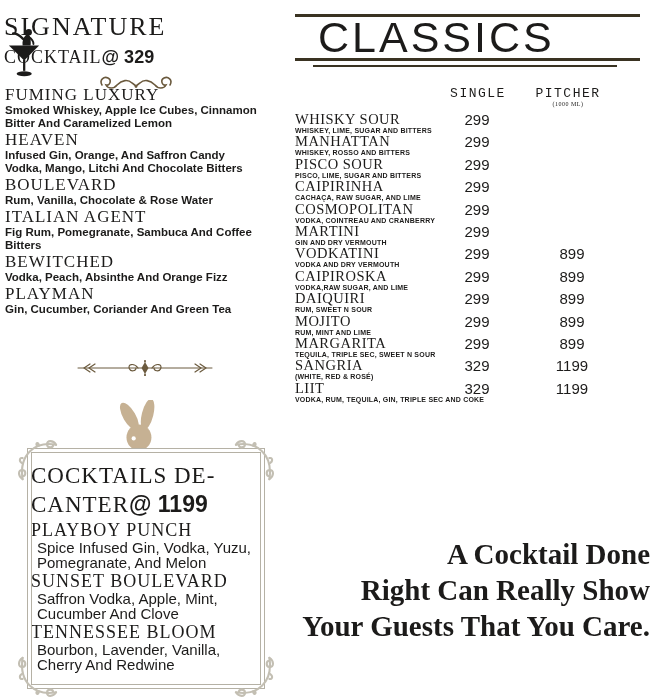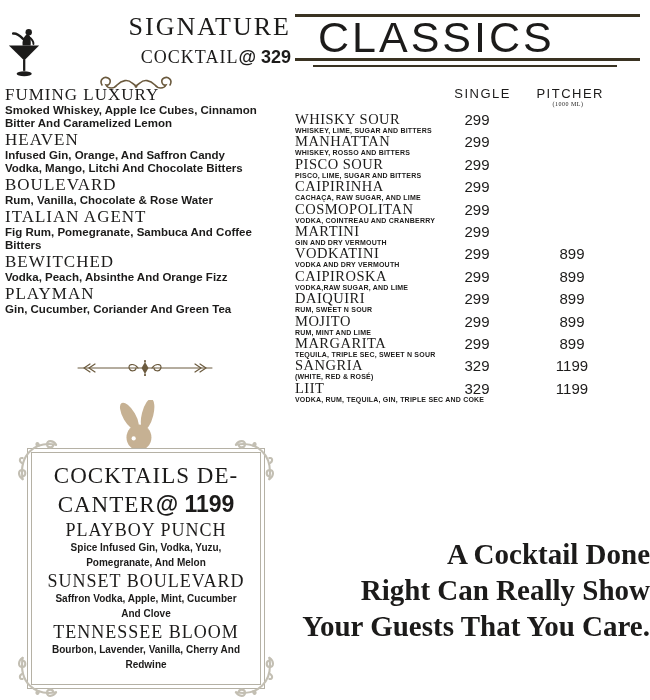--- a/index.html
+++ b/index.html
@@ -7,55 +7,55 @@
     --bunny-tan:#c6b193; --frame-gray:#b5b1a5; --flourish-gray:#c3bfb3;
   }
   *{box-sizing:border-box;margin:0;padding:0}
   html,body{width:650px;height:700px;background:#fff;overflow:hidden;
     font-family:"Liberation Sans",sans-serif;color:var(--ink);}
   .canvas{position:relative;width:650px;height:700px;background:#fff}
   svg{display:block;width:100%;height:100%}
 
   
   .sig-icon{position:absolute;left:7px;top:26px;width:34px;height:52px}
-  .sig-title{position:absolute;left:36px;top:12px;width:255px;text-align:right;
+  .sig-title{position:absolute;left:4px;top:12px;width:255px;text-align:left;
     font-family:"Liberation Serif",serif;font-weight:normal}
   .sig-title .t1{display:block;font-size:26px;letter-spacing:2px;line-height:30px}
   .sig-title .t2{display:block;font-size:18px;letter-spacing:1px;line-height:30px}
   .sig-title .t2 .sans{font-family:"Liberation Sans",sans-serif;font-weight:600;letter-spacing:0}
   .sig-flourish{position:absolute;left:98px;top:73px;width:76px;height:20px}
   .sig-items{position:absolute;left:5px;top:85px;width:280px;text-align:left}
   .m-item .m-name{font-family:"Liberation Serif",serif;font-size:17px;line-height:19px;letter-spacing:1px}
   .m-item .m-desc{font-size:11.5px;font-weight:600;line-height:13px}
 
   .divider{position:absolute;left:70px;top:359px;width:150px;height:18px}
   .bunny{position:absolute;left:112px;top:400px;width:52px;height:48px;z-index:2}
 
   .frame{position:absolute;left:27px;top:448px;width:238px;height:241px;
     border:1px solid var(--frame-gray)}
   .frame::after{content:"";position:absolute;inset:3px;border:1px solid var(--frame-gray);pointer-events:none}
   .corner{position:absolute;width:44px;height:44px;z-index:3}
   .corner.tl{left:-14px;top:-11px}
   .corner.tr{right:-14px;top:-11px;transform:scaleX(-1)}
   .corner.bl{left:-14px;bottom:-11px;transform:scaleY(-1)}
   .corner.br{right:-14px;bottom:-11px;transform:scale(-1,-1)}
-  .frame-content{position:absolute;inset:3px;padding-top:9px;text-align:center}
+  .frame-content{position:absolute;inset:3px;padding-top:9px;}
   .dec-title{font-family:"Liberation Serif",serif;font-weight:normal}
   .dec-title .t1,.dec-title .t2{display:block;font-size:23px;line-height:29px;letter-spacing:1px}
   .dec-title .sans{font-family:"Liberation Sans",sans-serif;font-weight:600;letter-spacing:0}
   .d-item .m-name{font-size:18px;line-height:22px;font-family:Liberation Serif, serif;letter-spacing:1px}
-  .d-item .m-desc{font-size:10px;font-weight:700;line-height:14.5px;padding:0 18px}
+  .d-item .m-desc{font-size:15px;font-weight:400;line-height:14.5px;padding:0 6px}
 
   
   .cl-line1{position:absolute;left:295px;top:14px;width:345px;height:3px;background:var(--rule-dark)}
   .cl-title{position:absolute;left:318px;top:15px;font-family:Liberation Sans, sans-serif;
     font-weight:normal;font-size:43px;line-height:44px;letter-spacing:3px}
   .cl-line2{position:absolute;left:295px;top:58px;width:345px;height:3px;background:var(--rule-dark)}
   .cl-line3{position:absolute;left:313px;top:65px;width:304px;height:2px;background:var(--rule-dark)}
-  .cl-colhead{position:absolute;top:86px;text-align:right;font-family:Liberation Sans, sans-serif;
+  .cl-colhead{position:absolute;top:86px;text-align:center;font-family:Liberation Mono, monospace;
     font-size:13px;letter-spacing:1.5px}
   .cl-colhead.single{left:445px;width:66px}
   .cl-colhead.pitcher{left:532px;width:72px}
   .cl-colsub{position:absolute;left:532px;top:101px;width:72px;text-align:center;
     font-size:6px;letter-spacing:.5px;font-family:"Liberation Serif",serif}
   .cl-rows{position:absolute;left:295px;top:112px;width:350px}
   .c-row{position:relative;height:22.4px}
   .c-name{font-family:"Liberation Serif",serif;font-size:14.5px;line-height:15px;letter-spacing:.5px}
   .c-desc{font-size:7px;line-height:7.4px;font-weight:600;letter-spacing:.2px}
   .c-single,.c-pitcher{position:absolute;top:0;width:64px;text-align:center;font-size:15px;line-height:16px}

